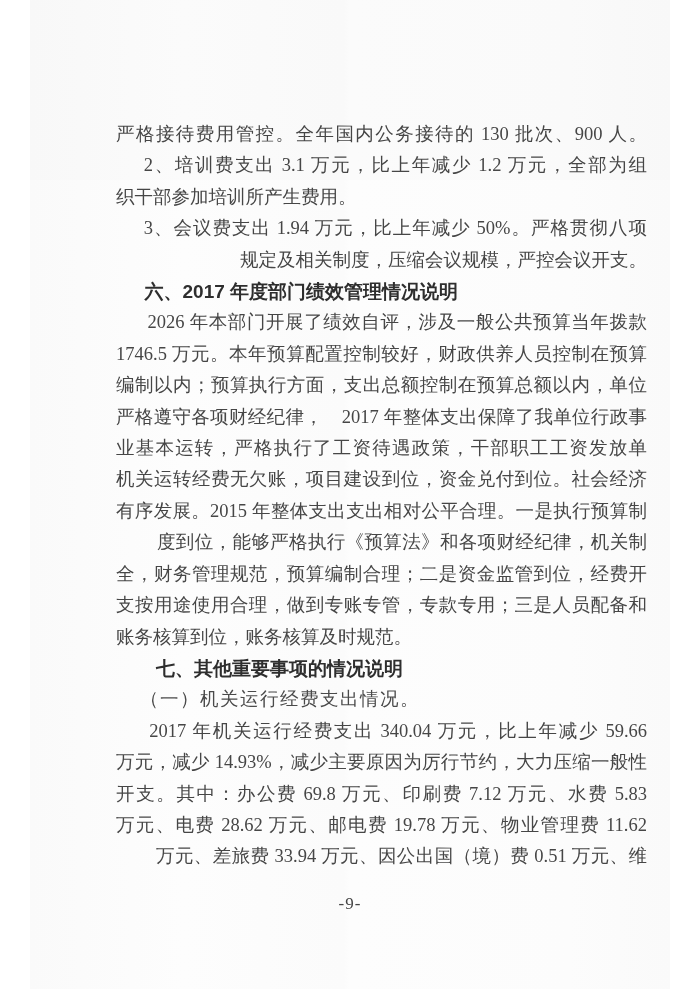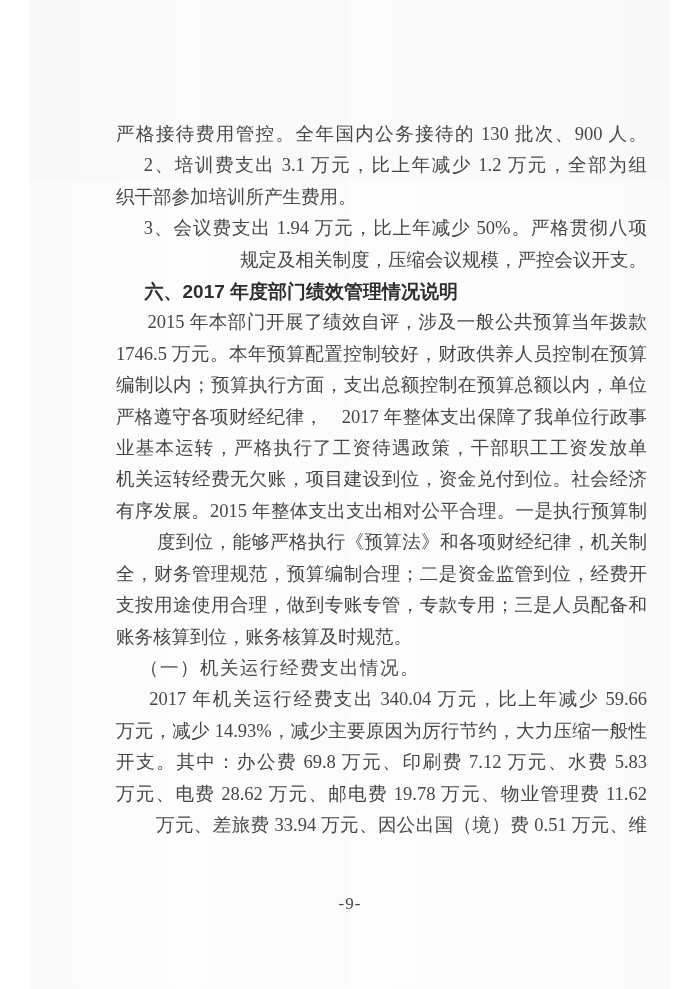--- a/index.html
+++ b/index.html
@@ -79,31 +79,32 @@
 
 <div class="page">
   <div class="scan-band" style="top:0;"></div>
   <div class="text-block" id="lines">
       <div class="line body justify" style="text-indent: 0em;">严格接待费用管控。全年国内公务接待的 130 批次、900 人。</div>
       <div class="line body justify" style="text-indent: 1.5em;">2、培训费支出 3.1 万元，比上年减少 1.2 万元，全部为组</div>
       <div class="line body" style="text-indent: 0em;">织干部参加培训所产生费用。</div>
       <div class="line body justify" style="text-indent: 1.5em;">3、会议费支出 1.94 万元，比上年减少 50%。严格贯彻八项</div>
       <div class="line body" style="text-indent: 0em; text-align: right;">规定及相关制度，压缩会议规模，严控会议开支。</div>
       <div class="line heading" style="text-indent: 1.5em;">六、2017 年度部门绩效管理情况说明</div>
-      <div class="line body justify" style="text-indent: 1.7em;">2015 年本部门开展了绩效自评，涉及一般公共预算当年拨款</div>
+      <div class="line body justify" style="text-indent: 1.7em;">2026 年本部门开展了绩效自评，涉及一般公共预算当年拨款</div>
       <div class="line body justify" style="text-indent: 0em;">1746.5 万元。本年预算配置控制较好，财政供养人员控制在预算</div>
       <div class="line body justify" style="text-indent: 0em;">编制以内；预算执行方面，支出总额控制在预算总额以内，单位</div>
       <div class="line body justify" style="text-indent: 0em;">严格遵守各项财经纪律，　2017 年整体支出保障了我单位行政事</div>
       <div class="line body justify" style="text-indent: 0em;">业基本运转，严格执行了工资待遇政策，干部职工工资发放单位，</div>
       <div class="line body justify" style="text-indent: 0em;">机关运转经费无欠账，项目建设到位，资金兑付到位。社会经济</div>
       <div class="line body justify" style="text-indent: 0em;">有序发展。2015 年整体支出支出相对公平合理。一是执行预算制</div>
       <div class="line body justify" style="text-indent: 0em; margin-left: 41px;">度到位，能够严格执行《预算法》和各项财经纪律，机关制度健</div>
       <div class="line body justify" style="text-indent: 0em;">全，财务管理规范，预算编制合理；二是资金监管到位，经费开</div>
       <div class="line body justify" style="text-indent: 0em;">支按用途使用合理，做到专账专管，专款专用；三是人员配备和</div>
       <div class="line body" style="text-indent: 0em;">账务核算到位，账务核算及时规范。</div>
+      <div class="line heading" style="text-indent: 2.1em;">七、其他重要事项的情况说明</div>
       <div class="line kai" style="text-indent: 1.3em;">（一）机关运行经费支出情况。</div>
       <div class="line body justify" style="text-indent: 1.8em;">2017 年机关运行经费支出 340.04 万元，比上年减少 59.66</div>
       <div class="line body justify" style="text-indent: 0em;">万元，减少 14.93%，减少主要原因为厉行节约，大力压缩一般性</div>
       <div class="line body justify" style="text-indent: 0em;">开支。其中：办公费 69.8 万元、印刷费 7.12 万元、水费 5.83</div>
       <div class="line body justify" style="text-indent: 0em;">万元、电费 28.62 万元、邮电费 19.78 万元、物业管理费 11.62</div>
       <div class="line body justify" style="text-indent: 0em; margin-left: 40px;">万元、差旅费 33.94 万元、因公出国（境）费 0.51 万元、维修</div>
     </div>
   <div class="page-number">-9-</div>
 </div>
 

